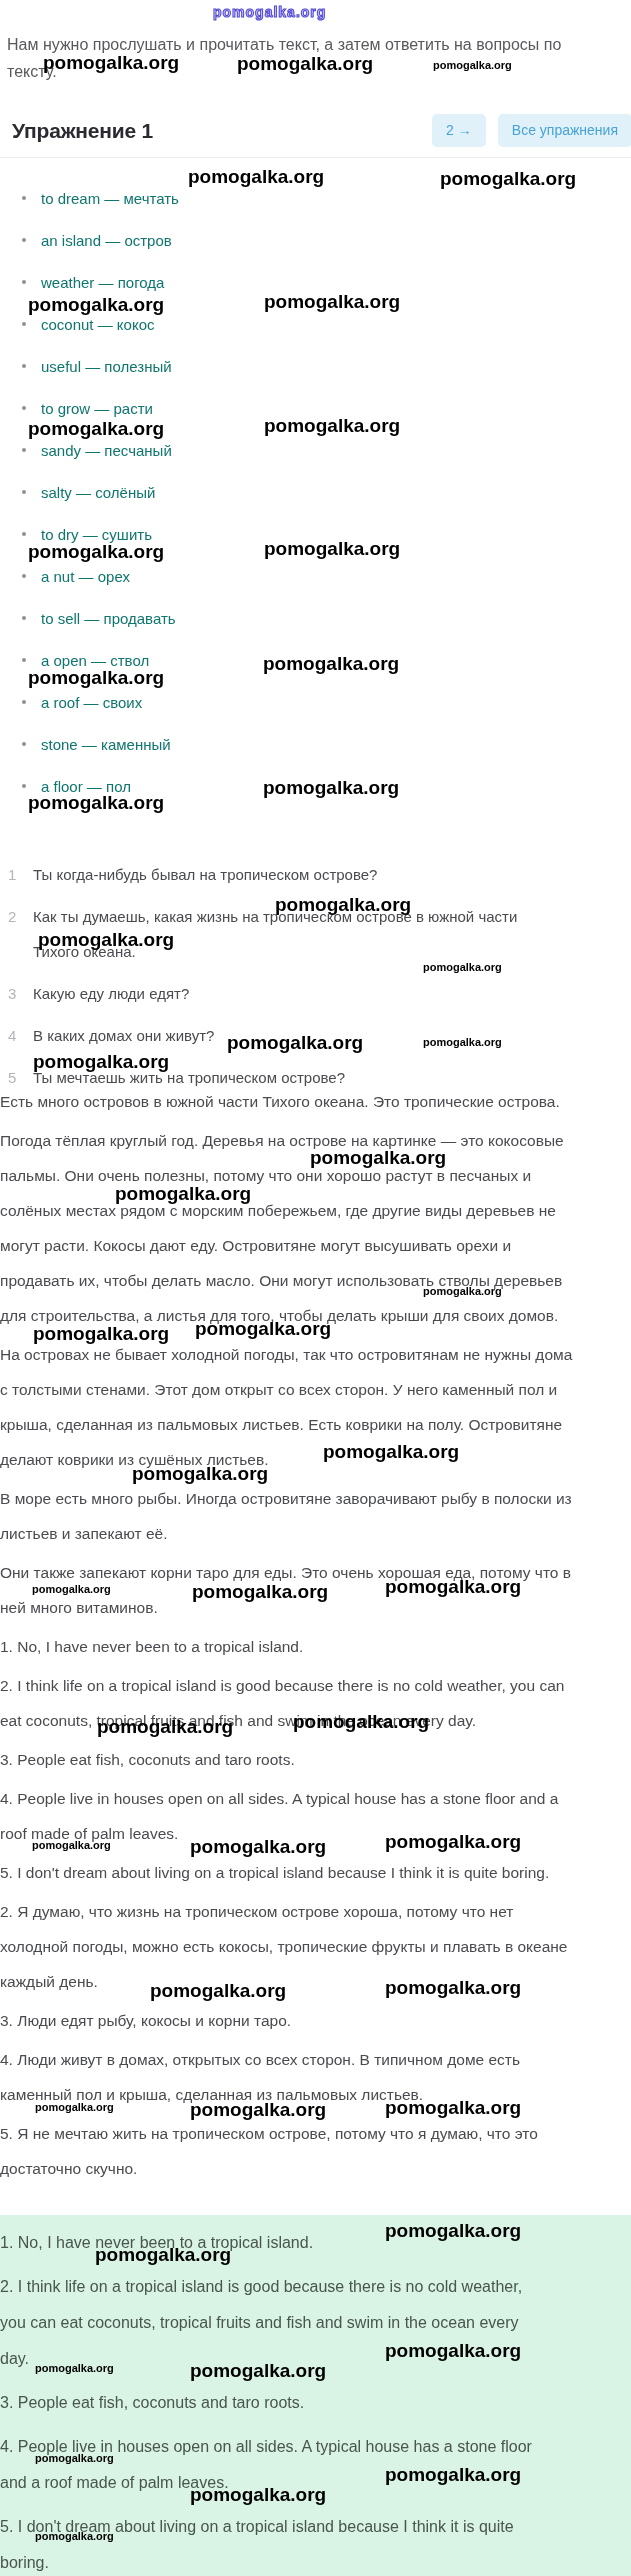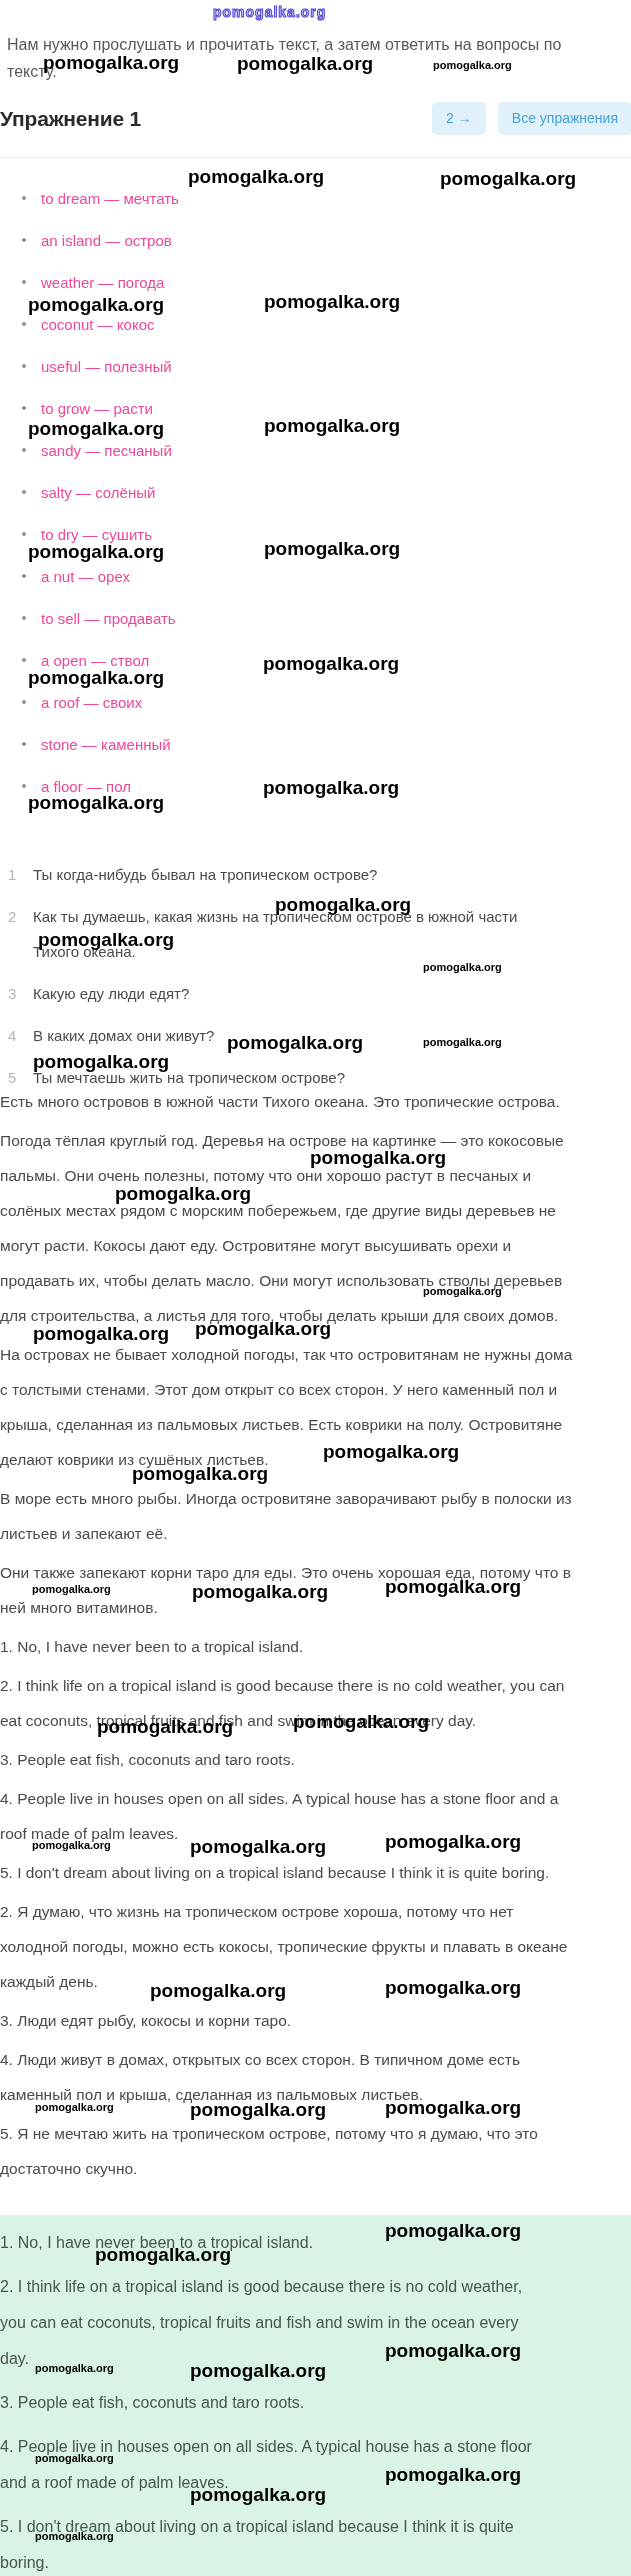--- a/index.html
+++ b/index.html
@@ -8,29 +8,29 @@
 
   .wm-layer{position:absolute;inset:0;pointer-events:none;z-index:5;border-radius:10px;}
   .wm{position:absolute;font-weight:700;color:#000;white-space:nowrap;line-height:1;}
   .wm.lg{font-size:19px;}
   .wm.sm{font-size:11px;}
   .wm.deco{font-size:14px;letter-spacing:1px;color:#c9c6f2;-webkit-text-stroke:1px var(--wm-deco,#544bd6);text-shadow:0 0 1px var(--wm-deco,#544bd6);}
 
   .intro{position:absolute;top:24px;left:0;right:0;margin:7px;font-size:16px;line-height:27px;color:#58595d;white-space:pre-line;}
 
   .header-row{position:absolute;top:102px;left:0;right:0;display:flex;justify-content:space-between;align-items:center;}
-  .title{margin:0;font-size:21px;line-height:33px;font-weight:700;color:#2a2a31;letter-spacing:-0.2px;text-align:center;}
+  .title{margin:12px;font-size:21px;line-height:33px;font-weight:700;color:#2a2a31;letter-spacing:-0.2px;text-align:center;}
   .btns{display:flex;gap:12px;}
   .pill{border:none;background:var(--accent-bg,#e0f1fa);color:var(--accent-text,#47a3d5);font-family:inherit;font-size:14px;line-height:17px;padding:8px 14px;border-radius:5px;cursor:pointer;white-space:nowrap;}
   .pill .arrow{margin-left:4px;}
 
   .divider{position:absolute;top:157px;left:0;right:0;border-top:1px solid #ececee;}
 
   .vocab{position:absolute;top:177px;left:0;right:0;}
-  .vocab-item{height:42px;display:flex;align-items:center;font-size:15px;color:#ec4899;}
+  .vocab-item{height:42px;display:flex;align-items:center;font-size:15px;color:#0f766e;}
   .dot{width:4px;height:4px;border-radius:50%;background:#909297;margin:0 15px 0 22px;flex:none;}
 
   .questions{position:absolute;top:857px;left:0;right:0;}
   .q-item{display:flex;margin-bottom:7px;font-size:15px;line-height:35px;}
   .q-num{color:#b3b5ba;width:25px;margin-left:8px;flex:none;}
   .q-text{color:#4a4b50;white-space:pre-line;}
 
   .story{position:absolute;top:1084px;left:0;right:0;}
   .para{margin:0 0 4px 0;font-size:15.5px;line-height:35px;color:#4a4b50;white-space:pre-line;}
 

